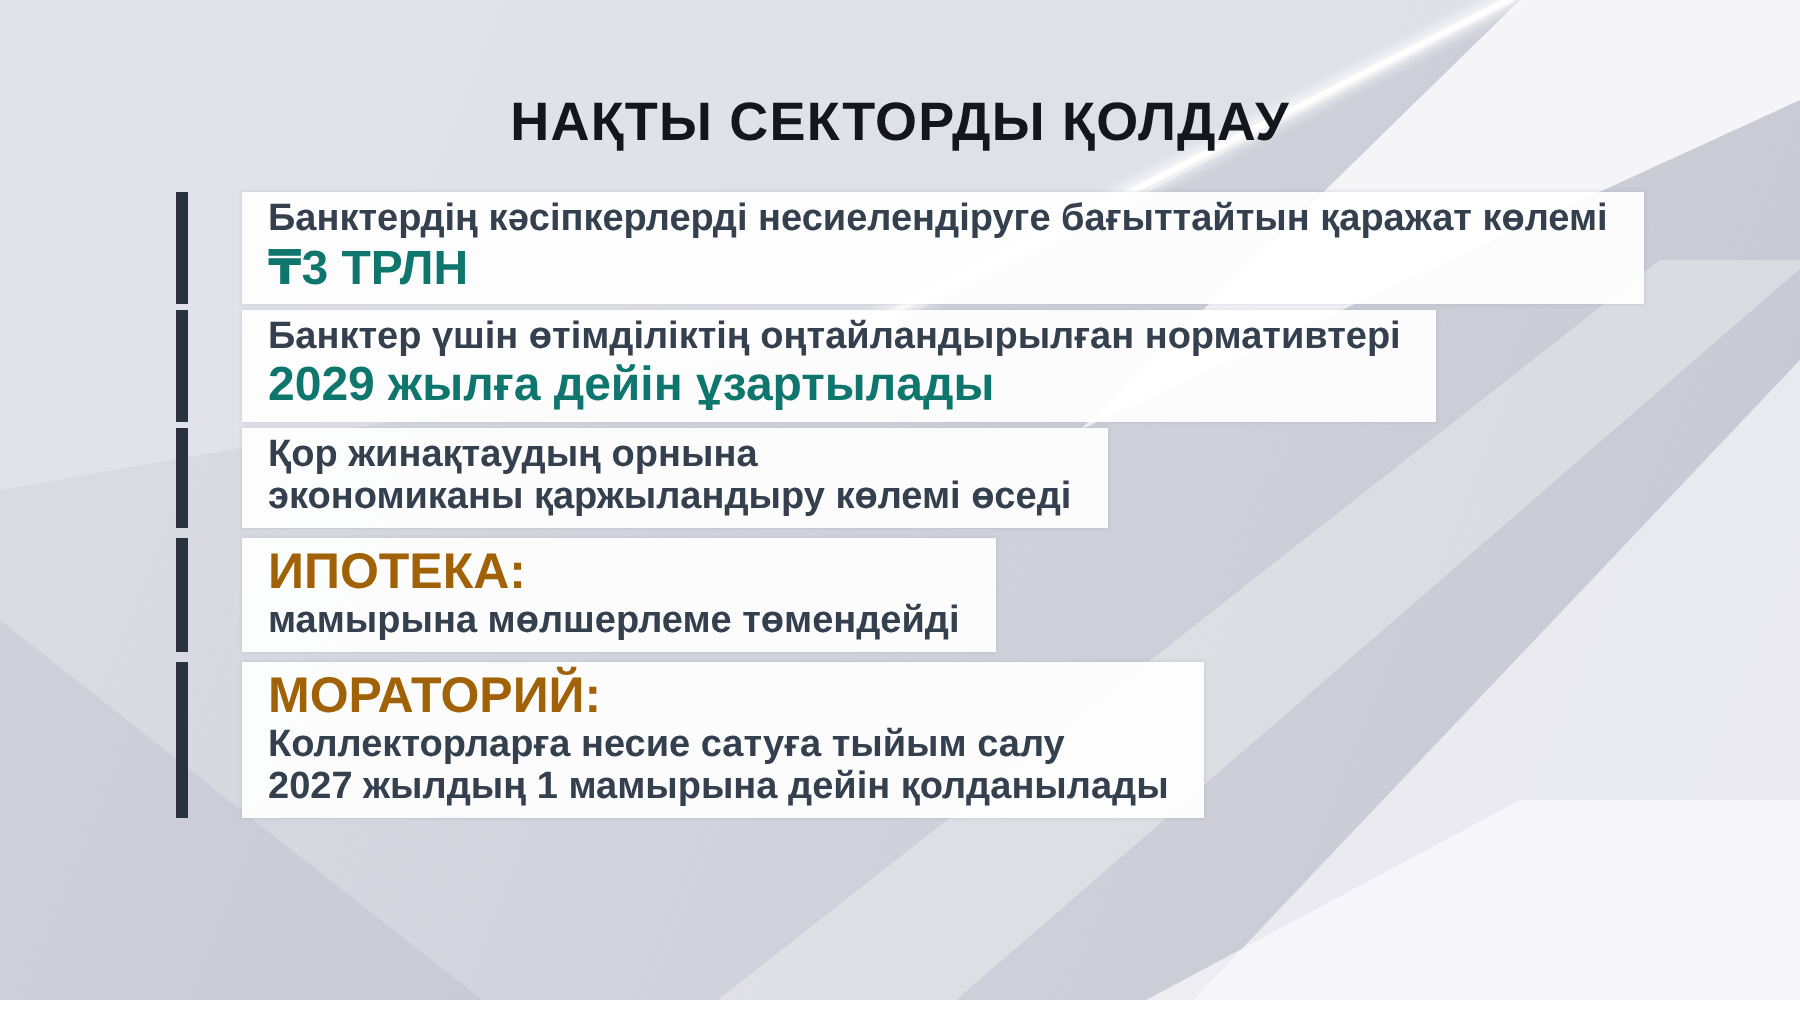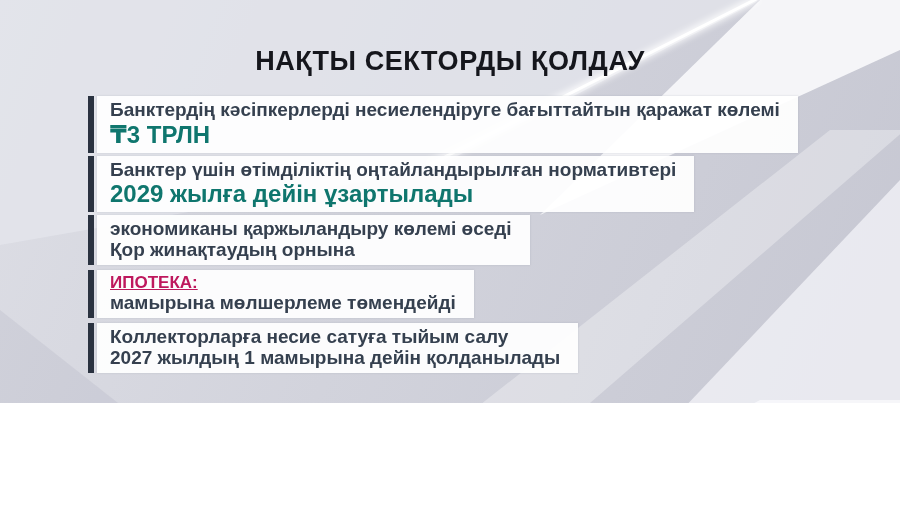--- a/index.html
+++ b/index.html
@@ -1,45 +1,45 @@
 <!DOCTYPE html>
 <html><head>
 <meta charset="utf-8">
 <style>
   html,body{margin:0;padding:0;}
   body{font-family:"Liberation Sans","DejaVu Sans",sans-serif;}
-  .stage{position:relative;width:900px;height:403px;overflow:hidden;
+  .stage{position:relative;width:900px;height:500px;overflow:hidden;
          background:linear-gradient(112deg,#dddee5 0%,#d2d3dc 45%,#c6c7d2 100%);}
   .bg-shape{position:absolute;left:0;top:0;width:900px;height:507px;pointer-events:none;}
   .s-top-light{background:#e4e5ec;opacity:.75;
     clip-path:polygon(0px 0px,760px 0px,430px 170px,0px 245px);}
   .s-wedge-tr{background:#f8f8fb;opacity:.92;
     clip-path:polygon(760px 0px,900px 0px,900px 50px,540px 215px);}
   .s-right-panel{background:#f1f1f6;opacity:.8;
     clip-path:polygon(900px 180px,900px 507px,590px 507px);}
   .s-mid-band{background:#ffffff;opacity:.32;
     clip-path:polygon(350px 507px,830px 130px,905px 130px,470px 507px);}
   .s-bottom-bright{background:#fbfbfd;opacity:.7;
     clip-path:polygon(560px 507px,760px 400px,900px 400px,900px 507px);}
   .s-bl-shade{background:#a8aabc;opacity:.22;
     clip-path:polygon(0px 310px,250px 507px,0px 507px);}
   .s-glow-line{position:absolute;left:430px;top:163px;width:366px;height:3px;
     background:#ffffff;box-shadow:0 0 7px 2px rgba(255,255,255,.95);
     transform:rotate(-26.9deg);transform-origin:left center;pointer-events:none;}
   .title{position:absolute;left:0;top:46px;width:900px;margin:0;text-align:center;
     font-size:27px;font-weight:700;letter-spacing:.6px;color:#15161c;z-index:2;}
   .blocks{position:absolute;left:88px;top:96px;z-index:2;}
-  .block{display:flex;align-items:stretch;margin-bottom:3px;width:fit-content;}
+  .block{display:flex;align-items:stretch;margin-bottom:3px;width:fit-content;gap:24px;}
   .block.gap-lg{margin-bottom:5px;}
   .bar{width:6px;background:#2a3240;margin-right:3px;flex:0 0 6px;}
   .panel{background:rgba(255,255,255,.93);padding:3px 18px 4px 13px;
     box-shadow:0 0 2px rgba(120,122,140,.25);}
   .t-dark{font-size:19px;line-height:1.14;font-weight:700;color:#35404f;white-space:nowrap;}
   .t-red{font-size:24px;line-height:1.13;font-weight:800;color:#0f766e;white-space:nowrap;}
-  .t-red-head{font-size:17px;line-height:1.12;font-weight:800;color:#be185d;white-space:nowrap;text-decoration:underline;}
+  .t-red-head{font-size:25px;line-height:1.12;font-weight:800;color:#a16207;white-space:nowrap;}
   .tenge{font-family:"DejaVu Sans",sans-serif;}
 </style>
 </head>
 <body>
 
 <div class="stage">
 
   <div class="bg-shape s-top-light"></div>
   <div class="bg-shape s-wedge-tr"></div>
   <div class="bg-shape s-right-panel"></div>
@@ -64,35 +64,36 @@
       <div class="bar"></div>
       <div class="panel">
         <div class="t-dark">Банктер үшін өтімділіктің оңтайландырылған нормативтері</div>
         <div class="t-red">2029 жылға дейін ұзартылады</div>
       </div>
     </div>
 
     <div class="block gap-lg">
       <div class="bar"></div>
       <div class="panel">
+        <div class="t-dark">Қор жинақтаудың орнына</div>
         <div class="t-dark">экономиканы қаржыландыру көлемі өседі</div>
-        <div class="t-dark">Қор жинақтаудың орнына</div>
       </div>
     </div>
 
     <div class="block gap-lg">
       <div class="bar"></div>
       <div class="panel">
         <div class="t-red-head">ИПОТЕКА:</div>
         <div class="t-dark">мамырына мөлшерлеме төмендейді</div>
       </div>
     </div>
 
     <div class="block">
       <div class="bar"></div>
       <div class="panel">
+        <div class="t-red-head">МОРАТОРИЙ:</div>
         <div class="t-dark">Коллекторларға несие сатуға тыйым салу</div>
         <div class="t-dark">2027 жылдың 1 мамырына дейін қолданылады</div>
       </div>
     </div>
 
   </div>
 </div>
 
 </body></html>

